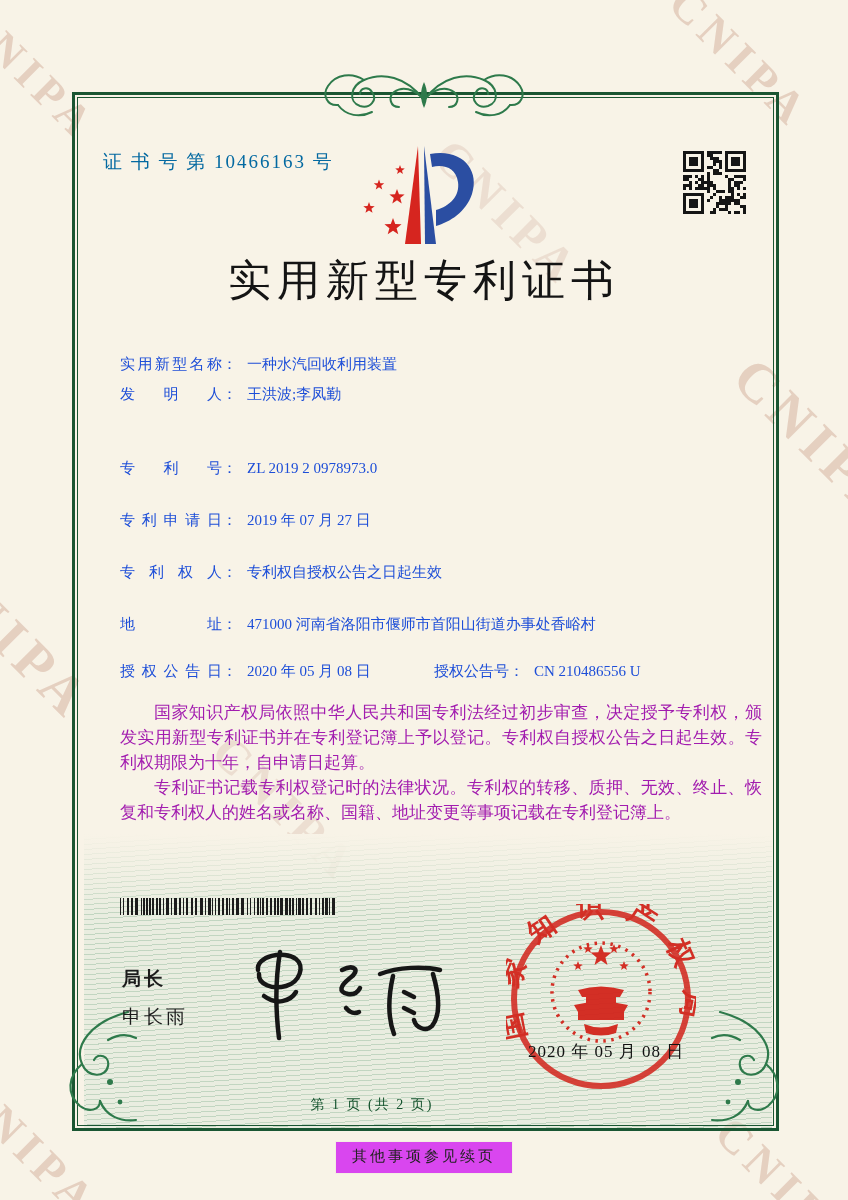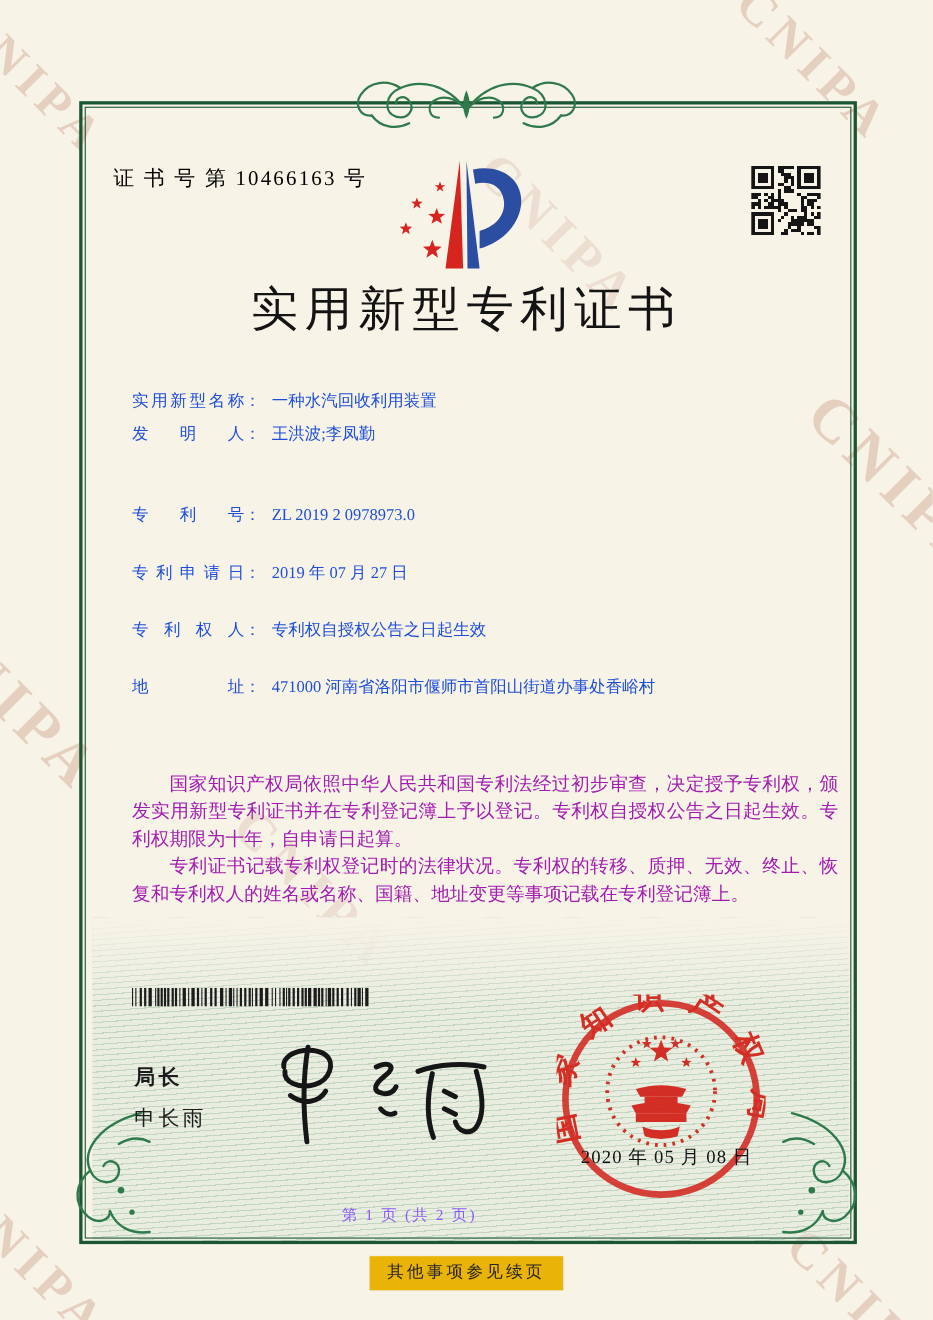--- a/index.html
+++ b/index.html
@@ -18,21 +18,21 @@
   .band-fade{position:absolute;left:84px;top:834px;width:688px;height:80px;
         background:linear-gradient(#f8f3e7,rgba(248,243,231,0));}
 
   
   .frame{position:absolute;left:72px;top:92px;width:707px;height:1039px;
          border:3px solid #1a5632;box-sizing:border-box;}
   .frame-inner{position:absolute;inset:2px;border:1px solid #1a5632;}
 
   .orn{position:absolute;pointer-events:none;}
 
-  .cert-number{position:absolute;left:103px;top:149px;font-size:19px;letter-spacing:2px;color:#000000;}
+  .cert-number{position:absolute;left:103px;top:149px;font-size:19px;letter-spacing:2px;color:#0369a1;}
   .logo{position:absolute;left:358px;top:140px;}
   .qr{position:absolute;left:683px;top:151px;width:63px;height:63px;}
 
   .title{position:absolute;left:0;top:252px;width:848px;margin:0;text-align:center;
          font-size:43px;font-weight:400;letter-spacing:6px;color:#141414;}
 
   .row{position:absolute;left:120px;width:650px;font-size:15px;color:#1d4ed8;white-space:nowrap;}
   .lbl{display:inline-block;width:102px;text-align:justify;text-align-last:justify;}
   .colon{display:inline-block;margin-right:10px;}
   .pair2{position:absolute;left:314px;top:0;}
@@ -45,23 +45,23 @@
   .officer-title{position:absolute;left:122px;top:966px;font-family:"Liberation Sans","DejaVu Sans",sans-serif;
         font-size:19px;letter-spacing:3px;color:#1c1c1c;font-weight:bold;}
   .officer-name{position:absolute;left:122px;top:1004px;font-family:"Liberation Sans","DejaVu Sans",sans-serif;
         font-size:19px;letter-spacing:3px;color:#1c1c1c;text-align:right;}
   .signature{position:absolute;left:242px;top:942px;}
 
   .seal{position:absolute;left:506px;top:904px;opacity:.95;}
   .seal-date{position:absolute;left:528px;top:1040px;font-size:17px;letter-spacing:1px;color:#121212;z-index:5;}
 
   .page-num{position:absolute;left:0;top:1096px;width:744px;text-align:center;
-        font-size:14px;letter-spacing:2px;color:#8b5cf6;}
+        font-size:14px;letter-spacing:2px;color:#14532d;}
   .note-box{position:absolute;left:424px;top:1142px;transform:translateX(-50%);
-        background:#eab308;padding:5px 16px 7px;font-size:15px;letter-spacing:3px;color:#222;
+        background:#d946ef;padding:5px 16px 7px;font-size:15px;letter-spacing:3px;color:#222;
         box-shadow:0 0 0 1px rgba(0,0,0,0.02);}
 </style>
 </head>
 <body>
 
 <div class="page">
 
   <span class="wm" style="left:-14px;top:-6px;font-size:44px">CNIPA</span>
   <span class="wm" style="left:696px;top:-24px;font-size:46px">CNIPA</span>
   <span class="wm" style="left:766px;top:345px;font-size:56px">CNIPA</span>
@@ -277,20 +277,26 @@
   <div class="row" style="top:511px">
     <span class="lbl">专利申请日</span><span class="colon">：</span><span class="val">2019 年 07 月 27 日</span>
   </div>
   <div class="row" style="top:563px">
     <span class="lbl">专利权人</span><span class="colon">：</span><span class="val">专利权自授权公告之日起生效</span>
   </div>
   <div class="row" style="top:615px">
     <span class="lbl">地址</span><span class="colon">：</span><span class="val">471000 河南省洛阳市偃师市首阳山街道办事处香峪村</span>
   </div>
 
+  <div class="row" style="top:662px">
+    <span class="lbl">授权公告日</span><span class="colon">：</span><span class="val">2020 年 05 月 08 日</span>
+    <span class="pair2">
+      <span>授权公告号</span><span class="colon">：</span><span class="val">CN 210486556 U</span>
+    </span>
+  </div>
 
   <div class="body-text">
     <p>国家知识产权局依照中华人民共和国专利法经过初步审查，决定授予专利权，颁发实用新型专利证书并在专利登记簿上予以登记。专利权自授权公告之日起生效。专利权期限为十年，自申请日起算。</p>
     <p>专利证书记载专利权登记时的法律状况。专利权的转移、质押、无效、终止、恢复和专利权人的姓名或名称、国籍、地址变更等事项记载在专利登记簿上。</p>
   </div>
 
   <svg class="barcode" width="218" height="17" viewBox="0 0 218 17">
       <rect x="0" y="0" width="1" height="17" fill="#1c1c1c"></rect>
       <rect x="3" y="0" width="1" height="17" fill="#1c1c1c"></rect>
       <rect x="7" y="0" width="2" height="17" fill="#1c1c1c"></rect>

